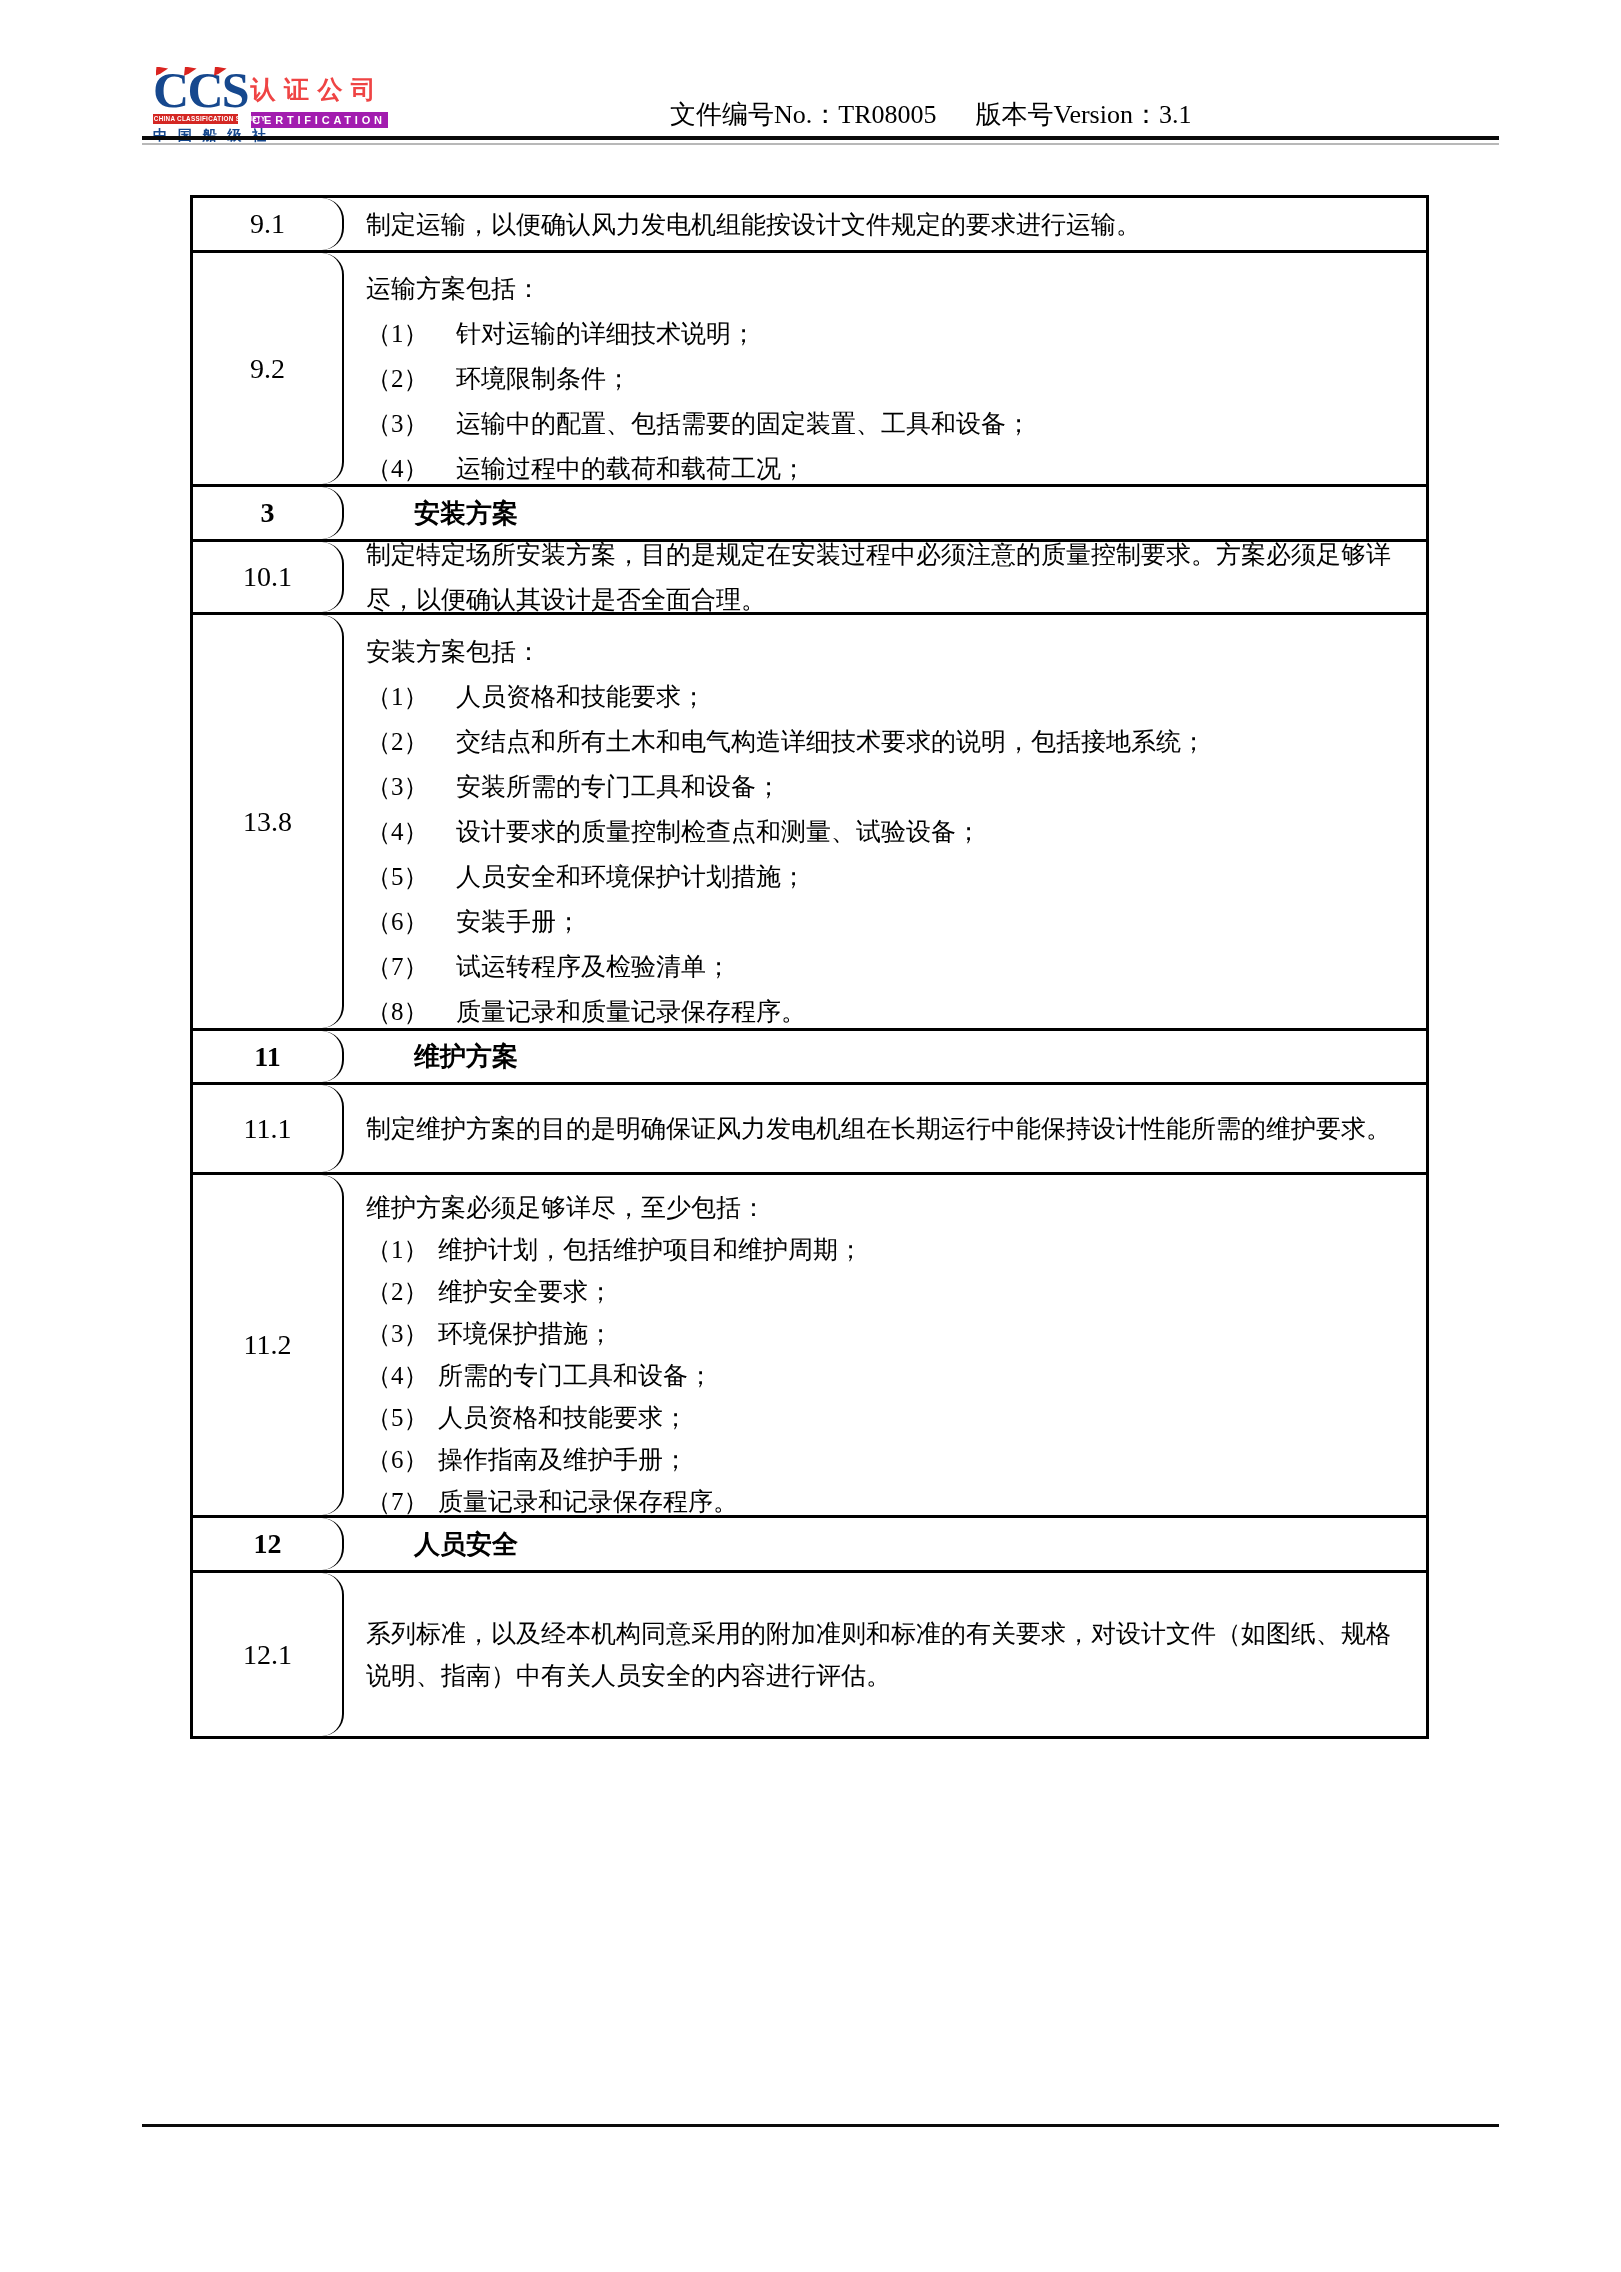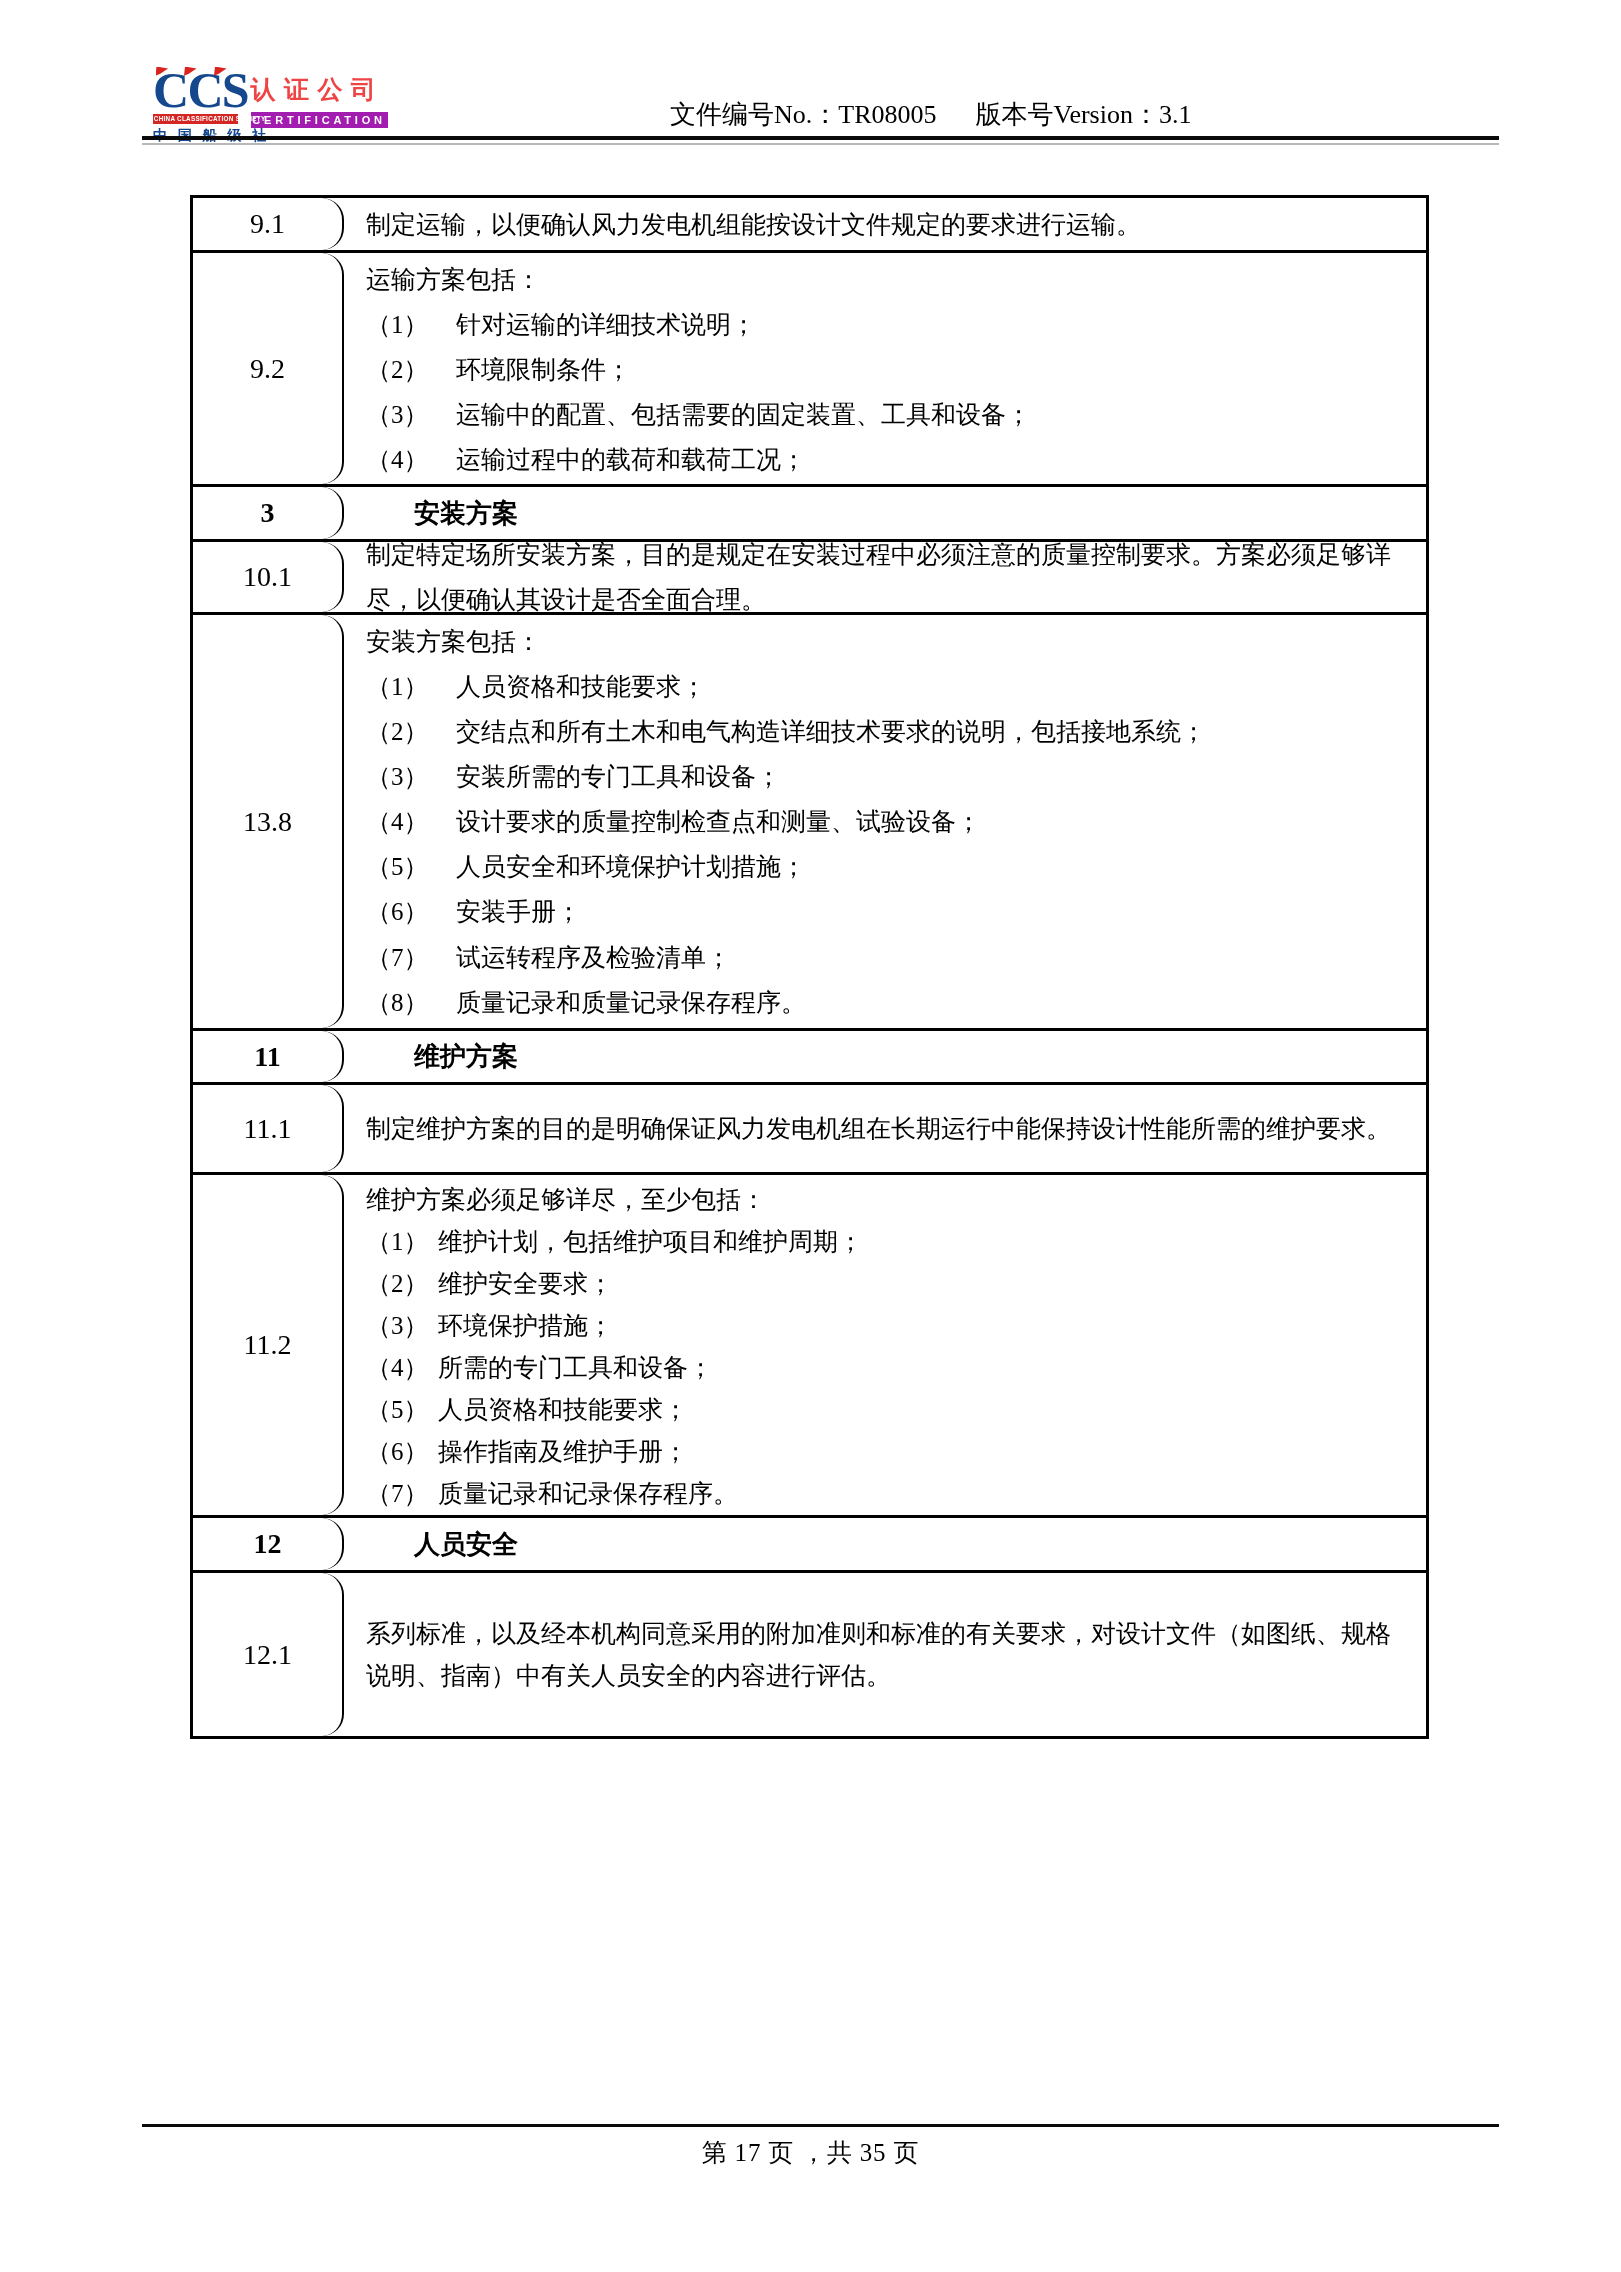--- a/index.html
+++ b/index.html
@@ -37,21 +37,21 @@
   .row{display:flex;border-bottom:3.3px solid #000;box-sizing:border-box;}
   .row:last-child{border-bottom:none;}
   .cell{box-sizing:border-box;border-radius:22px;}
   .num{width:151px;border-right:2.5px solid #000;display:flex;align-items:center;
        justify-content:center;font-size:28px;flex:none;}
   .sec .num{font-weight:bold;}
   .body{flex:1;padding:3.3px 18.4px 3.3px 22px;font-size:25px;display:flex;
         flex-direction:column;justify-content:center;min-width:0;}
   .sec .body{font-family:"Liberation Sans","DejaVu Sans",sans-serif;
              font-weight:bold;font-size:26px;margin-left:48px;}
-  .list{justify-content:space-between;padding-top:4px;}
+  .list{justify-content:center;padding-top:23px;}
   .ln{line-height:45px;}
   .li{display:flex;line-height:45px;}
   .li-num{flex:none;width:90px;}
   .li-t{flex:1;}
   .tight .ln,.tight .li{line-height:42px;}
   .tight .li-num{width:72px;}
   .para2 .ln{line-height:42px;}
   
   .ftr-rule{position:absolute;left:142px;top:2124px;width:1357px;height:3.3px;background:#0a0a0a;}
   .ftr-text{position:absolute;left:0;top:2136px;width:100%;text-align:center;
@@ -229,16 +229,15 @@
     <div class="row" style="height:163px">
       <div class="cell num">12.1</div>
       <div class="cell body para2">
         <div class="ln">系列标准，以及经本机构同意采用的附加准则和标准的有关要求，对设计文件（如图纸、规格说明、指南）中有关人员安全的内容进行评估。</div>
       </div>
     </div>
 
   </div>
 
   <div class="ftr-rule"></div>
-  <div class="ftr-text">第 17 页 ，共 35 页</div>
 
 </div>
 
 
 </body></html>

